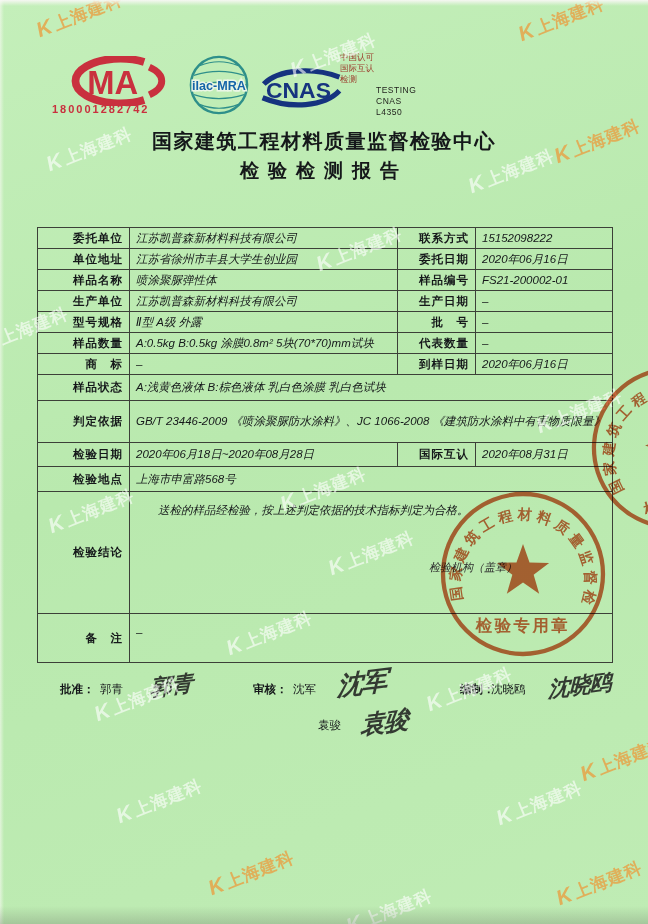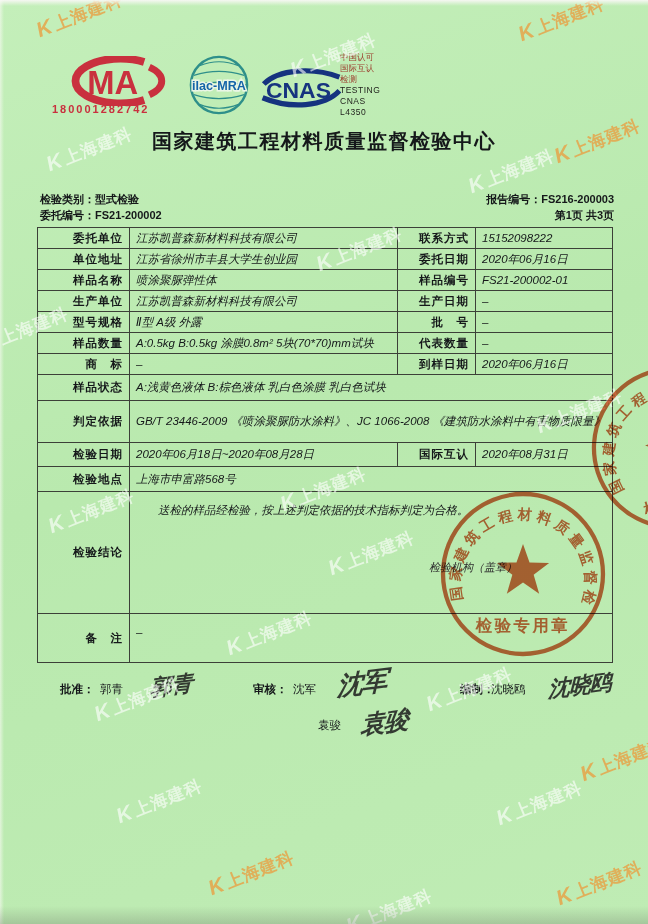--- a/index.html
+++ b/index.html
@@ -16,21 +16,21 @@
   .wm .wm-k{font-size:21px;font-style:italic;margin-right:2px;}
   .wm.w{color:rgba(255,255,255,.62);}
   .wm.o{color:rgba(233,157,64,.78);}
   
   .logos{position:absolute;top:52px;left:58px;height:70px;z-index:2;}
   .cma{position:absolute;left:0;top:4px;width:112px;}
   .cma-num{position:absolute;left:-6px;top:51px;width:124px;text-align:left;color:#c9303e;font-weight:bold;font-size:11px;letter-spacing:2px;}
   .ilac{position:absolute;left:130px;top:2px;}
   .cnas{position:absolute;left:200px;top:14px;}
   .acc-block{position:absolute;left:282px;top:0;font-size:8.5px;line-height:11px;color:#9c4030;}
-  .acc-block .en{color:#23241f;letter-spacing:.5px;}
+  .acc-block .en{color:#23241f;letter-spacing:.5px;margin-left:36px;}
   
   .title{position:absolute;top:128px;left:0;width:100%;text-align:center;font-size:20px;font-weight:bold;letter-spacing:1.5px;z-index:2;}
   .subtitle{position:absolute;top:158px;left:0;width:100%;text-align:center;font-size:19px;font-weight:bold;letter-spacing:9px;z-index:2;}
   
   .meta{position:absolute;top:191px;left:40px;right:34px;display:flex;justify-content:space-between;font-size:11px;font-weight:bold;z-index:2;}
   .meta .col{line-height:16px;}
   .meta .right{text-align:right;}
   
   table.report{position:absolute;top:227px;left:37px;border-collapse:collapse;table-layout:fixed;width:575px;z-index:2;}
   table.report td{border:1px solid #3c4038;font-size:11.5px;padding:1px 6px;overflow:hidden;}
@@ -84,37 +84,22 @@
     <div class="acc-block">
       <div>中国认可</div>
       <div>国际互认</div>
       <div>检测</div>
       <div class="en">TESTING</div>
       <div class="en">CNAS L4350</div>
     </div>
   </div>
 
   <div class="title">国家建筑工程材料质量监督检验中心</div>
-
-  <div class="meta">
-    <div class="col">
-      <div>
-        <span>检验类别：</span><span>型式检验</span>
-      </div>
-      <div>
-        <span>委托编号：</span><span>FS21-200002</span>
-      </div>
-    </div>
-    <div class="col right">
-      <div>
-        <span>报告编号：</span><span>FS216-200003</span>
-      </div>
-      <div>第1页 共3页</div>
-    </div>
-  </div>
+  <div class="subtitle">检验检测报告</div>
+
 
   <table class="report">
     <colgroup>
         <col style="width:92px">
         <col style="width:268px">
         <col style="width:78px">
         <col style="width:137px">
       </colgroup>
     <tbody>
         <tr class="h1">

